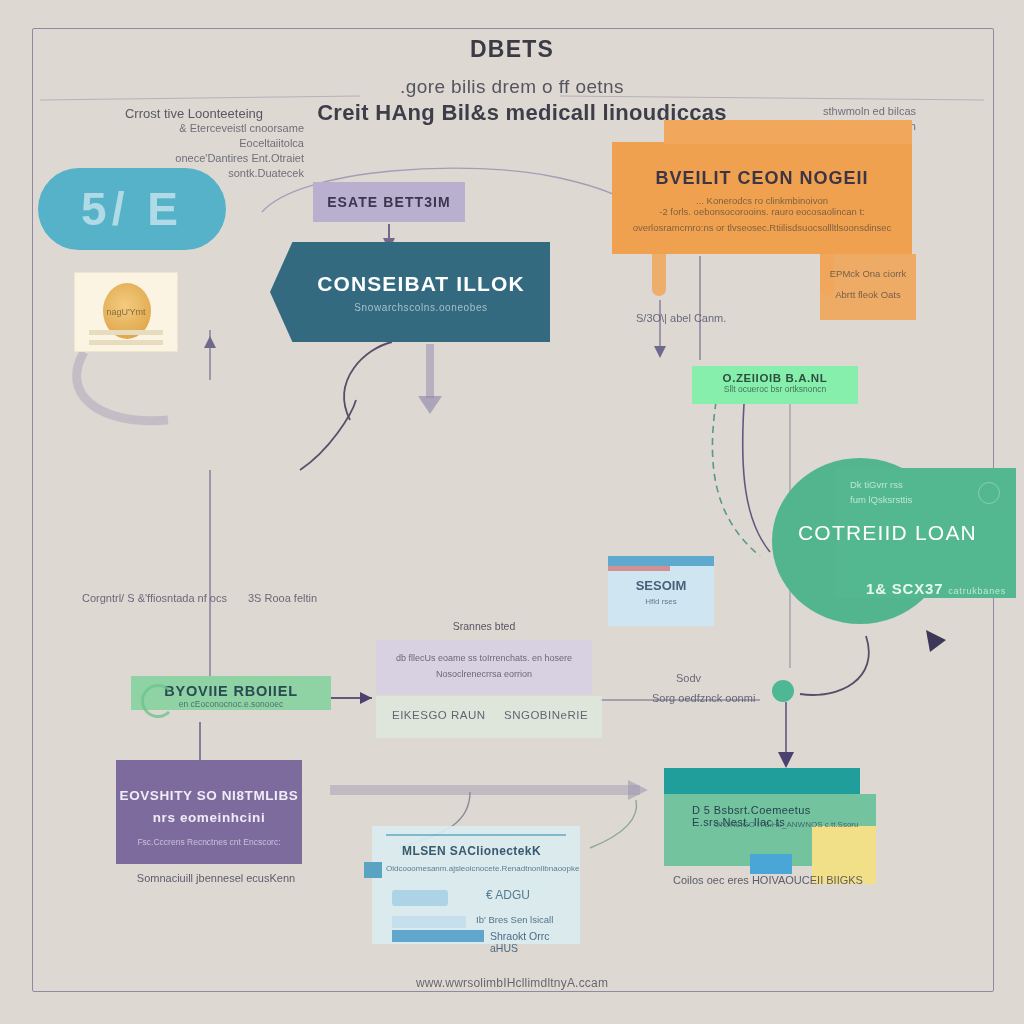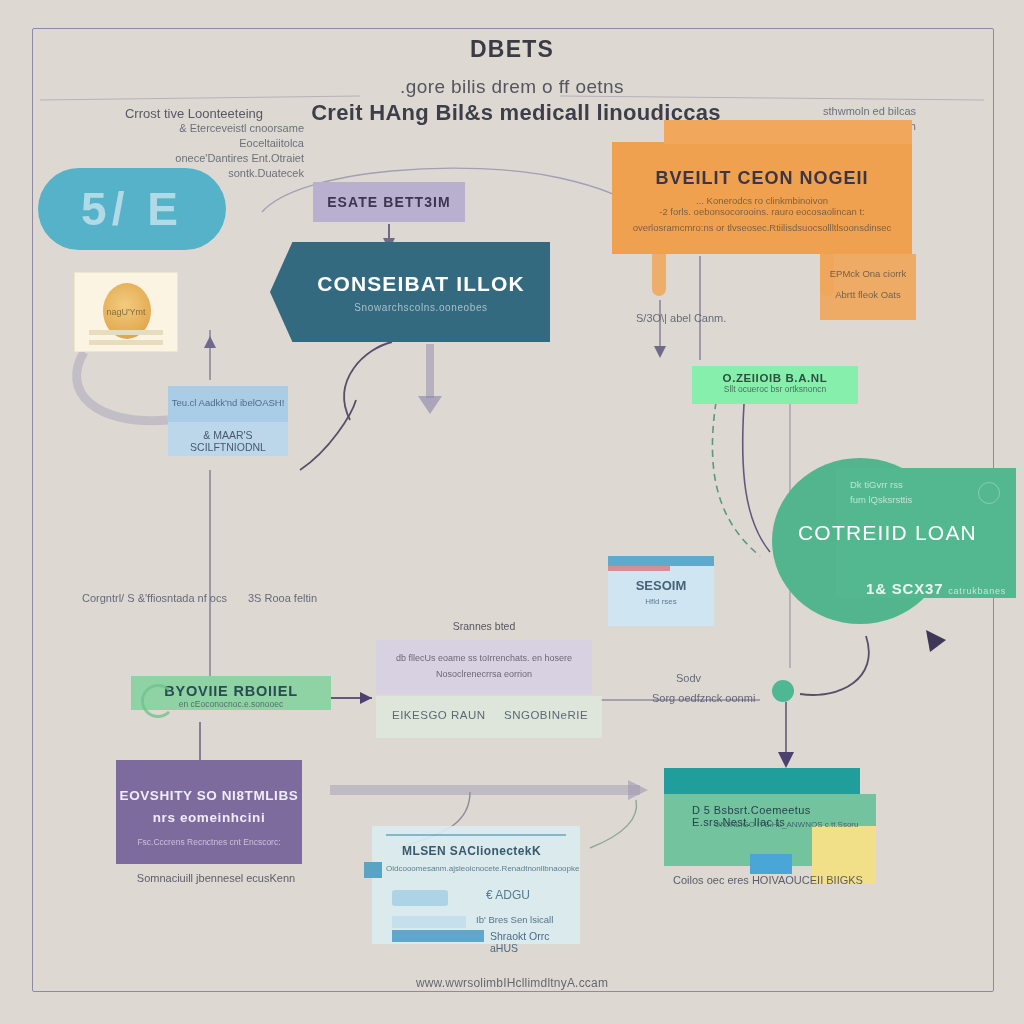--- a/index.html
+++ b/index.html
@@ -283,21 +283,21 @@
       <polygon points="660,358 654,346 666,346"></polygon>
       <polygon points="786,768 778,752 794,752" fill="#4b4270"></polygon>
       <polygon points="372,698 360,692 360,704" fill="#4b4270"></polygon>
       <polygon points="648,790 628,780 628,800" fill="#9e99b0" opacity=".6"></polygon>
       <polygon points="946,640 926,630 930,652" fill="#3f3757"></polygon>
     </g>
   </svg>
 
   <div class="abs title" style="left:312px;top:36px;width:400px;">DBETS</div>
   <div class="abs subtitle1" style="left:262px;top:76px;width:500px;">.gore bilis  drem o ff oetns</div>
-  <div class="abs subtitle2" style="left:256px;top:100px;width:520px;">Creit HAng Bil&amp;s medicall linoudiccas</div>
+  <div class="abs subtitle2" style="left:262px;top:100px;width:520px;">Creit HAng Bil&amp;s medicall linoudiccas</div>
 
   <div class="abs" style="left:84px;top:106px;width:220px;">
     <div class="sidenote-hd">Crrost tive Loonteeteing</div>
     <div class="sidenote">&amp; Eterceveistl cnoorsame Eoceltaiitolca</div>
     <div class="sidenote">onece'Dantires Ent.Otraiet sontk.Duatecek</div>
   </div>
   <div class="abs" style="left:676px;top:104px;width:240px;">
     <div class="sidenote">sthwmoln ed bilcas</div>
     <div class="sidenote">EF SCaBIL cexircbn ecoelos els Ibiom</div>
   </div>
@@ -306,26 +306,20 @@
     <span class="glyph">5/ E</span>
   </div>
 
   <div class="abs node blur-soft" id="goldcard">
     <div class="ring"></div>
     <div class="ringtxt">nagU'Ymt</div>
     <div class="bar" style="bottom:16px;"></div>
     <div class="bar" style="bottom:6px;"></div>
   </div>
 
-  <div class="abs node blur-soft" id="bluebox">
-    <div class="top">
-      <div class="t1">Teu.cl Aadkk'nd ibelOASH!</div>
-    </div>
-    <div class="t2">&amp; MAAR'S SCILFTNIODNL</div>
-  </div>
 
   <div class="abs tinylabel" style="left:82px;top:592px;">Corgntrl/ S  &amp;'ffiosntada nf ocs</div>
   <div class="abs tinylabel" style="left:248px;top:592px;">3S Rooa feltin</div>
 
   <div class="abs node blur-soft" id="mintbox">
     <div class="swirl"></div>
     <div class="nh">BYOVIIE RBOIIEL</div>
     <div class="ns">en cEoconocnoc.e.sonooec</div>
   </div>
 

